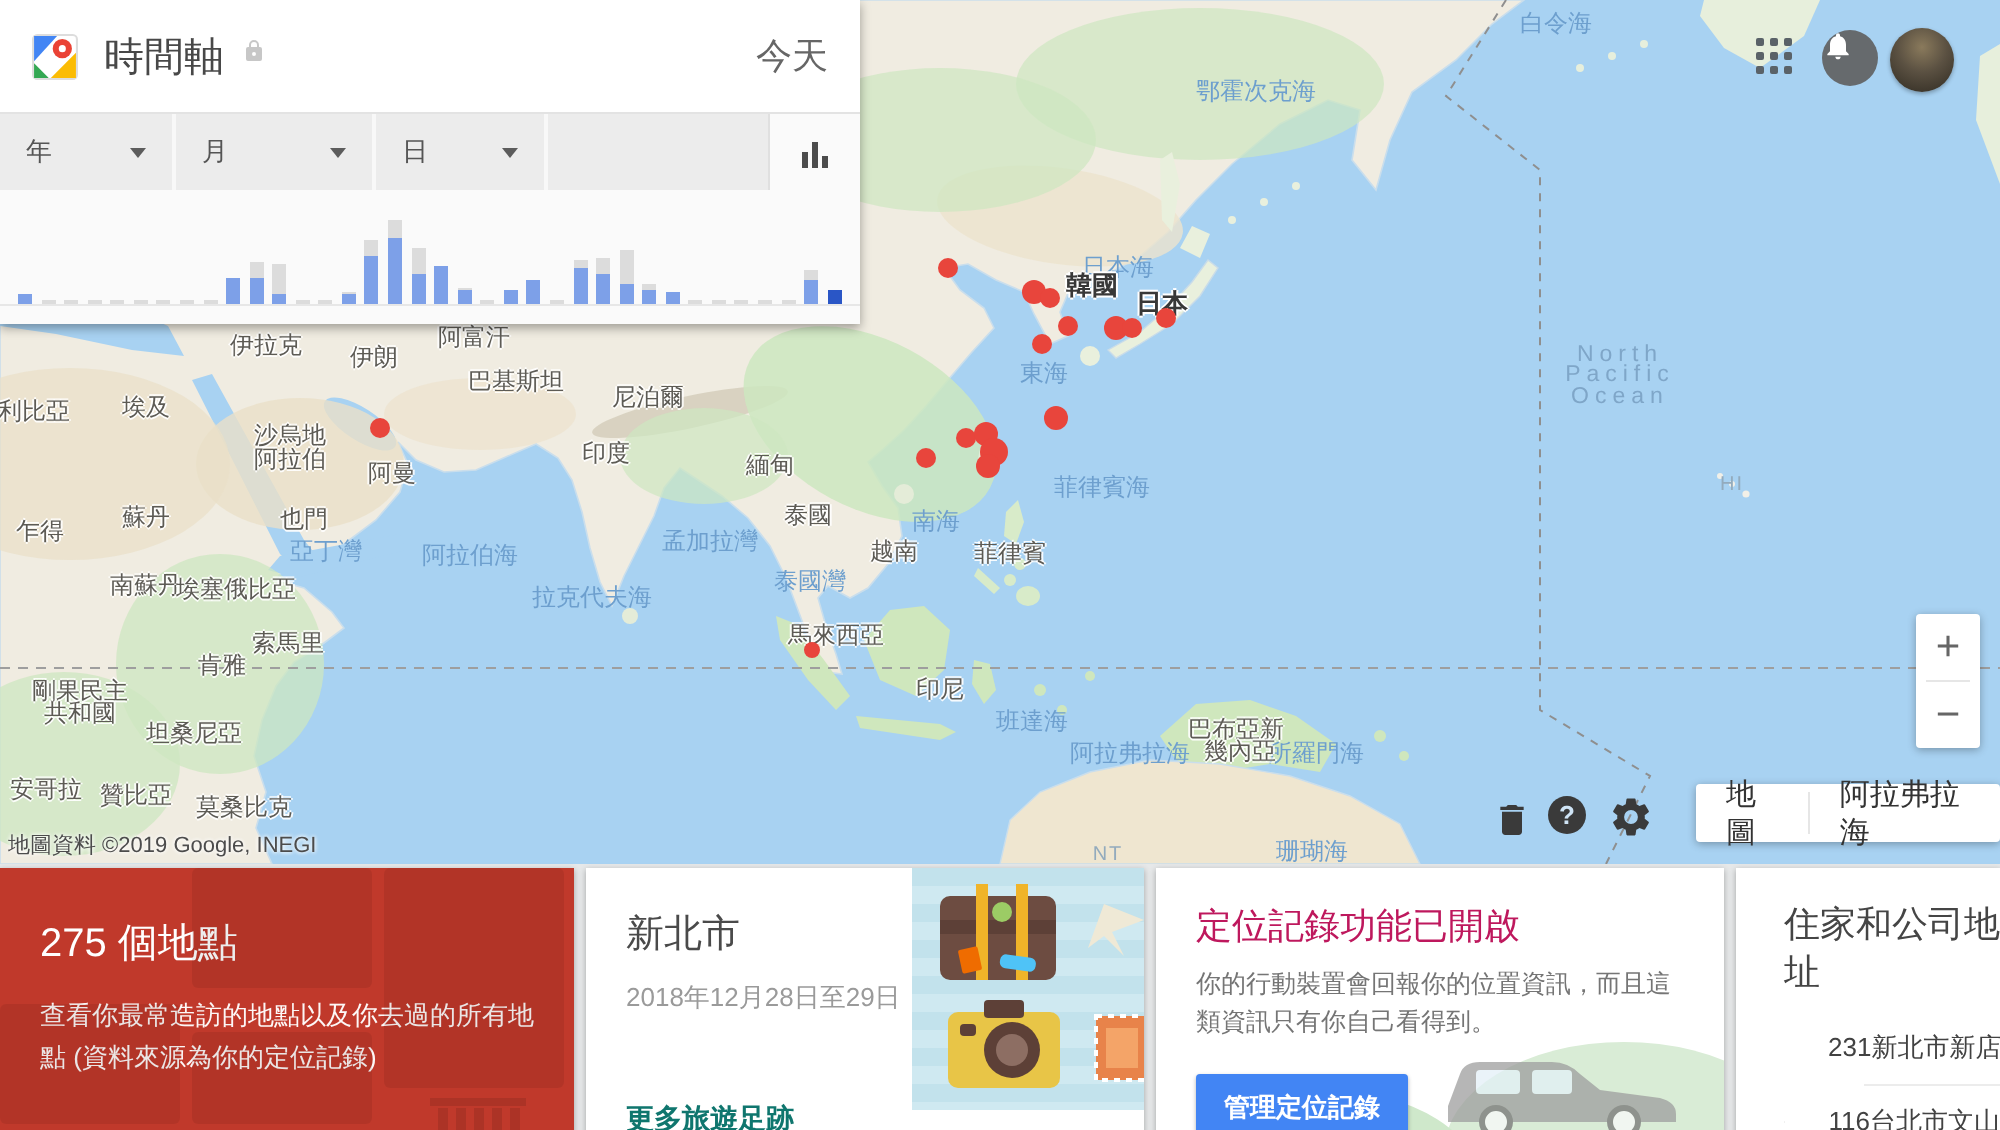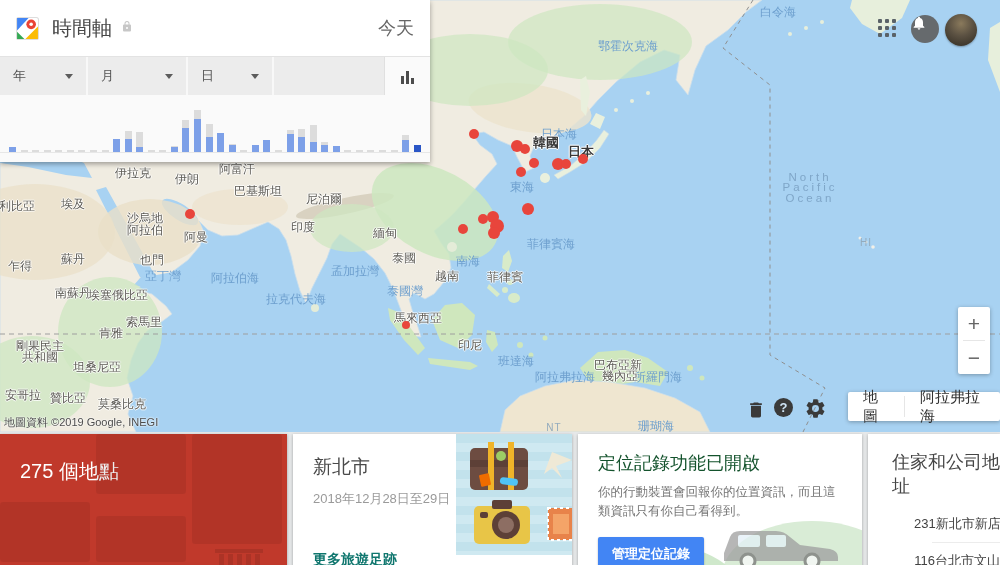--- a/index.html
+++ b/index.html
@@ -81,21 +81,21 @@
   #card-places h2{margin:24px 20px 0 20px;font-size:20px;font-weight:normal;}
   #card-places p{margin:12px 20px 0 20px;font-size:13px;line-height:1.65;color:rgba(255,255,255,.96);}
   .deco{position:absolute;background:rgba(0,0,0,.07);border-radius:3px;}
   #card-trip{width:279px;}
   #card-trip h2{margin:20px 0 0 20px;font-size:19px;font-weight:normal;color:#4a4a4a;}
   #trip-date{margin:10px 0 0 20px;font-size:13px;color:#9a9a9a;}
   #trip-link{position:absolute;left:20px;bottom:16px;font-size:14px;font-weight:bold;color:#0f766e;cursor:pointer;}
   #trip-illo{position:absolute;right:0;top:0;width:116px;height:121px;
       background:repeating-linear-gradient(180deg,#c2e2ec 0 9px,#cfe9f1 9px 18px);}
   #card-loc{width:284px;}
-  #card-loc h2{margin:17px 0 0 20px;font-size:18px;font-weight:normal;color:#14532d;position:relative;z-index:2;}
+  #card-loc h2{margin:17px 0 0 20px;font-size:18px;font-weight:normal;color:#be185d;position:relative;z-index:2;}
   #card-loc p{margin:8px 20px 0 20px;font-size:12.5px;line-height:1.55;color:#757575;position:relative;z-index:2;}
   #loc-btn{position:absolute;left:20px;bottom:14px;z-index:2;background:#4285f4;color:#fff;font-size:13px;
       font-weight:bold;padding:8px 14px;border-radius:2px;box-shadow:0 1px 2px rgba(0,0,0,.3);cursor:pointer;}
   .hill{position:absolute;border-radius:50%;background:#d9ecd6;}
   #loc-car{position:absolute;right:18px;bottom:18px;width:130px;height:48px;opacity:.75;}
   #card-addr{flex:1;}
   #card-addr h2{margin:16px 0 0 24px;font-size:18px;font-weight:normal;color:#454545;}
   .addr-row{display:flex;align-items:center;height:36px;margin-left:24px;cursor:pointer;}
   .addr-row .atxt{font-size:13px;color:#424242;margin-left:22px;white-space:nowrap;}
   .addr-div{height:1px;background:#ececec;margin-left:64px;}
@@ -495,20 +495,21 @@
       <svg style="position:absolute;right:22px;bottom:8px;opacity:.55" width="52" height="32" viewBox="0 0 52 32">
         <rect x="2" y="4" width="48" height="4" fill="#9c2f23"></rect>
           <rect x="2" y="26" width="48" height="4" fill="#9c2f23"></rect>
         <rect x="6" y="9" width="5" height="16" fill="#9c2f23"></rect>
           <rect x="15" y="9" width="5" height="16" fill="#9c2f23"></rect>
         <rect x="24" y="9" width="5" height="16" fill="#9c2f23"></rect>
           <rect x="33" y="9" width="5" height="16" fill="#9c2f23"></rect>
         <rect x="42" y="9" width="5" height="16" fill="#9c2f23"></rect>
       </svg>
       <h2>275 個地點</h2>
+      <p>查看你最常造訪的地點以及你去過的所有地點 (資料來源為你的定位記錄)</p>
     </div>
 
     <div class="card" id="card-trip">
       <h2>新北市</h2>
       <div id="trip-date">2018年12月28日至29日</div>
       <div id="trip-link">更多旅遊足跡</div>
       <div id="trip-illo">
         <svg width="116" height="121" viewBox="0 0 116 121">
           <rect x="14" y="14" width="58" height="42" rx="5" fill="#6d4c41"></rect>
           <rect x="14" y="26" width="58" height="7" fill="#5d4037"></rect>

